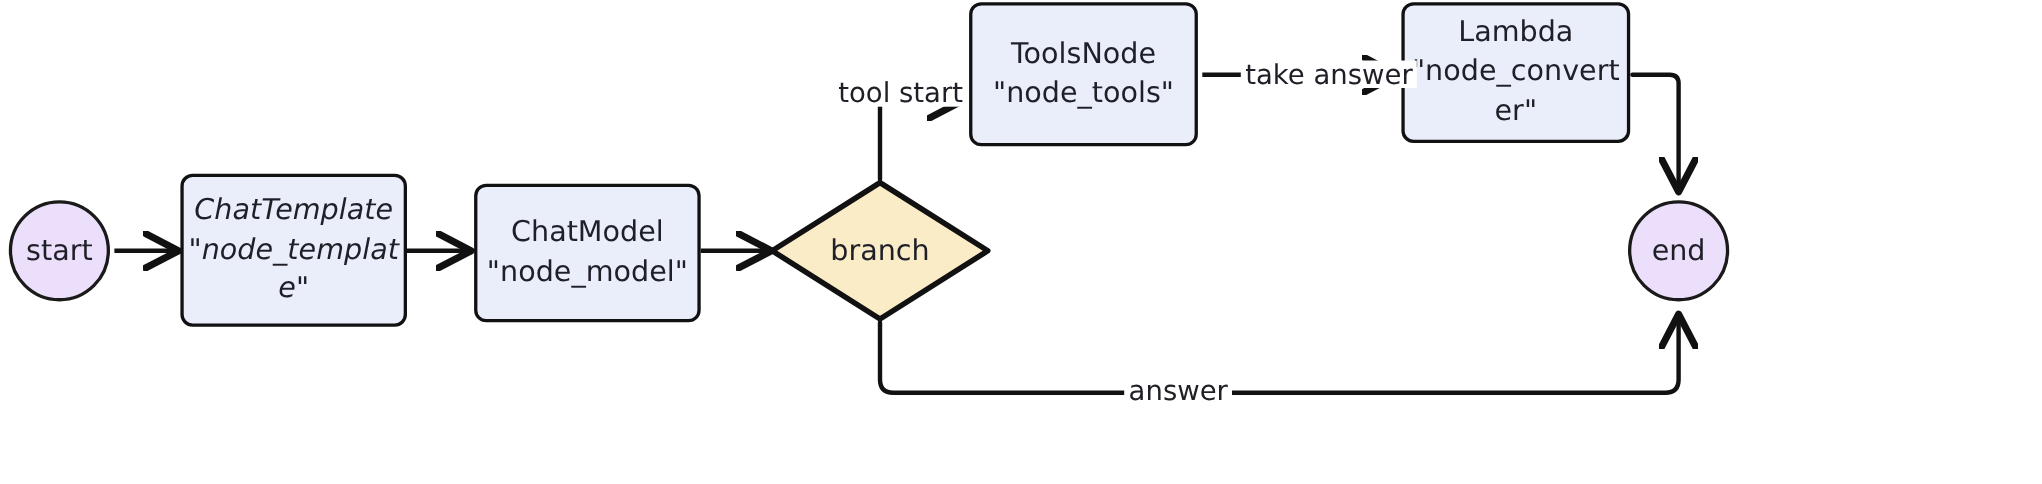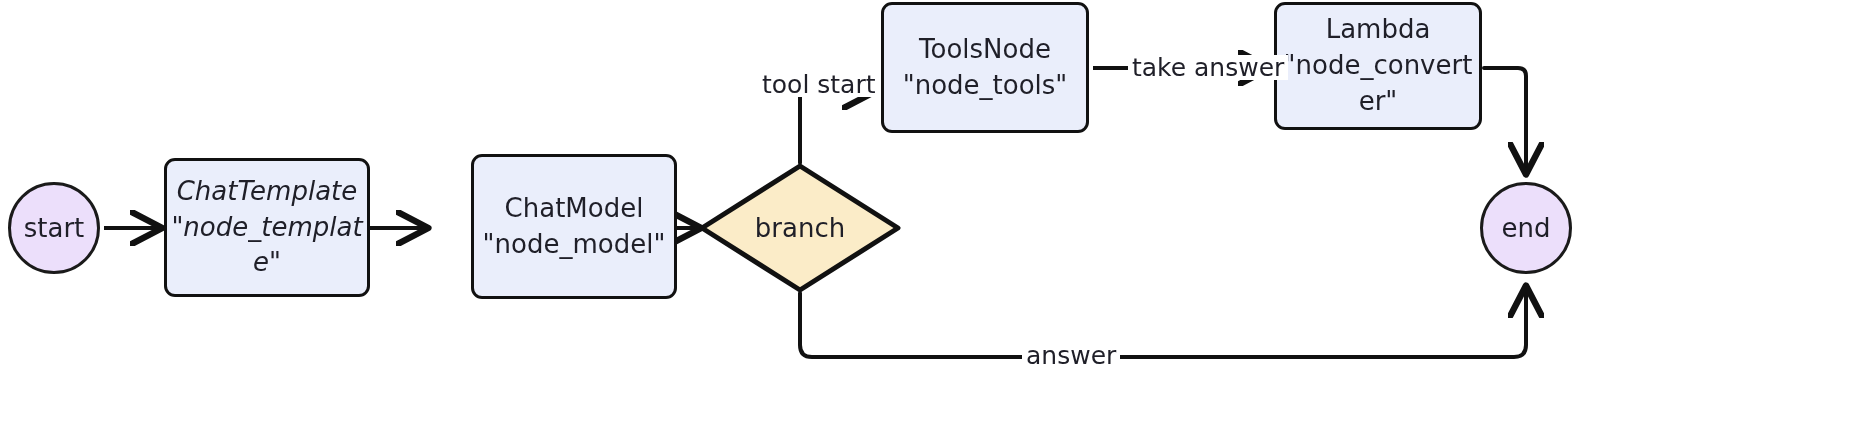--- a/index.html
+++ b/index.html
@@ -107,21 +107,21 @@
   <div class="node node-terminal" style="left:8px; top:182px; width:92px; height:92px;align-items:center;">
     <span class="node-text">start</span>
   </div>
 
   <div class="node node-process" style="left:164px; top:158px; width:206px; height:139px;font-style:italic;">
     <span class="node-text">ChatTemplate
 "node_templat
 e"</span>
   </div>
 
-  <div class="node node-process" style="left:431px; top:154px; width:206px; height:145px;margin-left:40px;">
+  <div class="node node-process" style="left:431px; top:167px; width:206px; height:126px;">
     <span class="node-text">ChatModel
 "node_model"</span>
   </div>
 
   <div class="node-decision-wrap" style="left:699px; top:163px; width:202px; height:130px;">
     <svg width="202" height="130" viewBox="0 0 202 130" style="position:absolute;left:0;top:0;">
       <polygon points="101,3 199,65 101,127 3,65" fill="#fbecc8" stroke="#111111" stroke-width="5" stroke-linejoin="round"></polygon>
     </svg>
     <div class="node-decision-label">
       <span class="node-text">branch</span>

